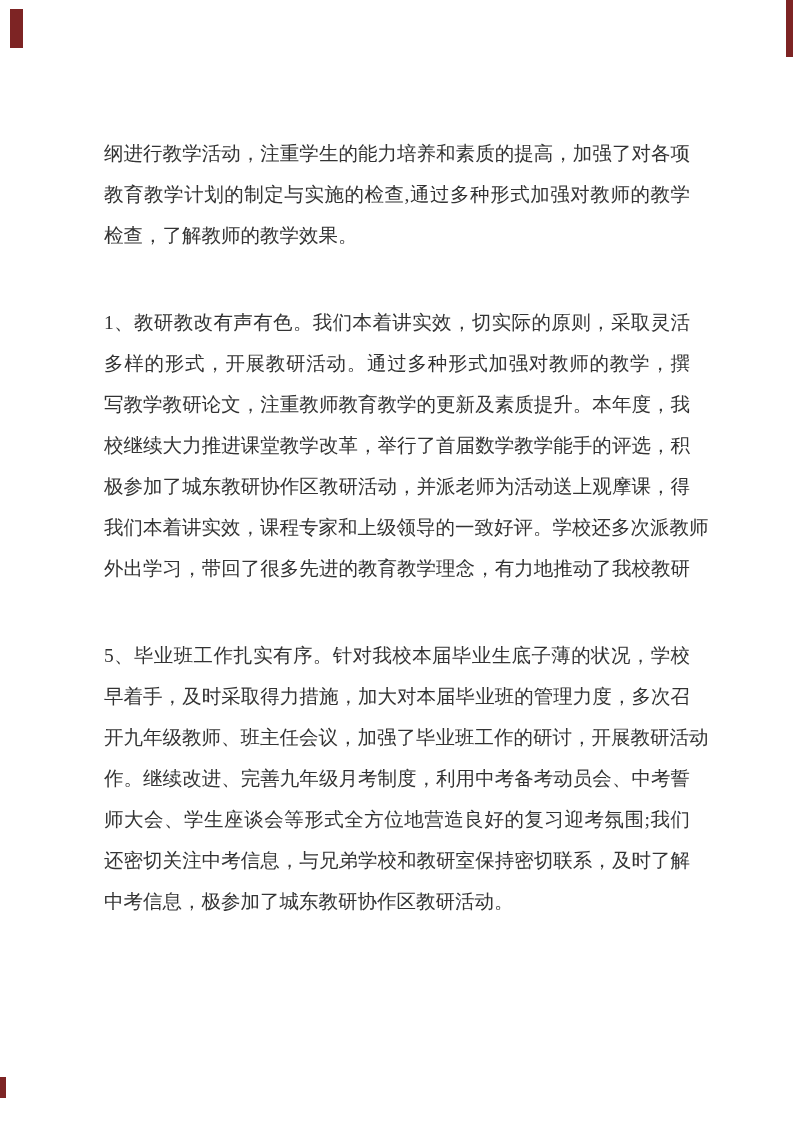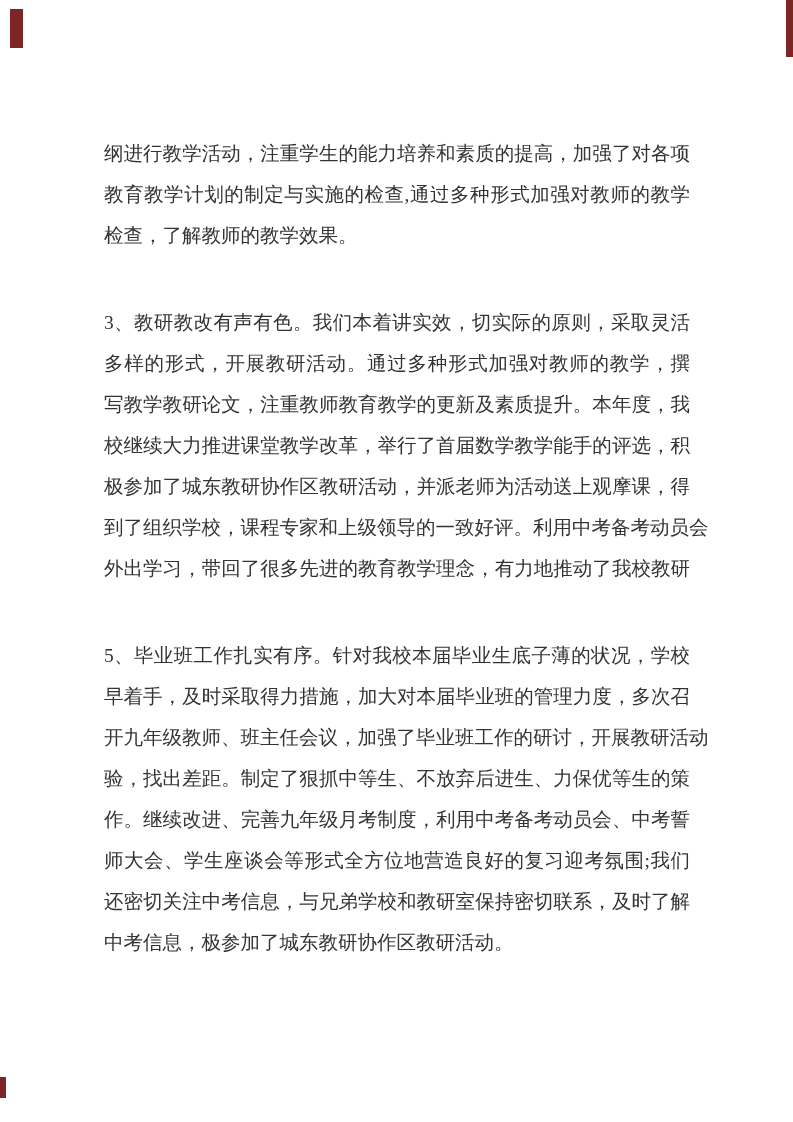--- a/index.html
+++ b/index.html
@@ -59,34 +59,33 @@
 
   <p class="para">
     </p>
     <div class="line">纲进行教学活动，注重学生的能力培养和素质的提高，加强了对各项</div>
     <div class="line">教育教学计划的制定与实施的检查,通过多种形式加强对教师的教学</div>
     <div class="line last">检查，了解教师的教学效果。</div>
   <p></p>
 
   <p class="para">
     </p>
-    <div class="line">3、教研教改有声有色。我们本着讲实效，切实际的原则，采取灵活</div>
+    <div class="line">1、教研教改有声有色。我们本着讲实效，切实际的原则，采取灵活</div>
     <div class="line">多样的形式，开展教研活动。通过多种形式加强对教师的教学，撰</div>
     <div class="line">写教学教研论文，注重教师教育教学的更新及素质提升。本年度，我</div>
     <div class="line">校继续大力推进课堂教学改革，举行了首届数学教学能手的评选，积</div>
     <div class="line">极参加了城东教研协作区教研活动，并派老师为活动送上观摩课，得</div>
-    <div class="line">到了组织学校，课程专家和上级领导的一致好评。利用中考备考动员会</div>
+    <div class="line">我们本着讲实效，课程专家和上级领导的一致好评。学校还多次派教师</div>
     <div class="line">外出学习，带回了很多先进的教育教学理念，有力地推动了我校教研</div>
   <p></p>
 
   <p class="para">
     </p>
     <div class="line">5、毕业班工作扎实有序。针对我校本届毕业生底子薄的状况，学校</div>
     <div class="line">早着手，及时采取得力措施，加大对本届毕业班的管理力度，多次召</div>
     <div class="line">开九年级教师、班主任会议，加强了毕业班工作的研讨，开展教研活动</div>
-    <div class="line">验，找出差距。制定了狠抓中等生、不放弃后进生、力保优等生的策</div>
     <div class="line">作。继续改进、完善九年级月考制度，利用中考备考动员会、中考誓</div>
     <div class="line">师大会、学生座谈会等形式全方位地营造良好的复习迎考氛围;我们</div>
     <div class="line">还密切关注中考信息，与兄弟学校和教研室保持密切联系，及时了解</div>
     <div class="line last">中考信息，极参加了城东教研协作区教研活动。</div>
   <p></p>
 
 </div>
 
 </body></html>

